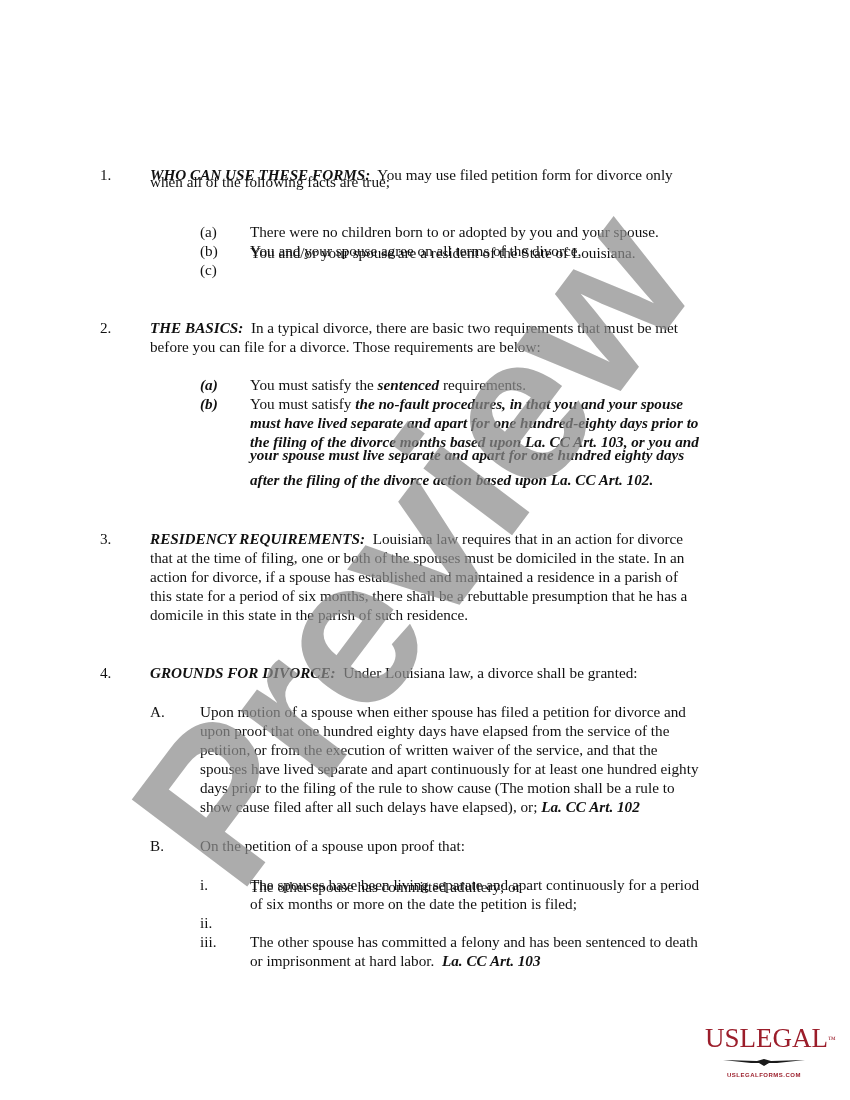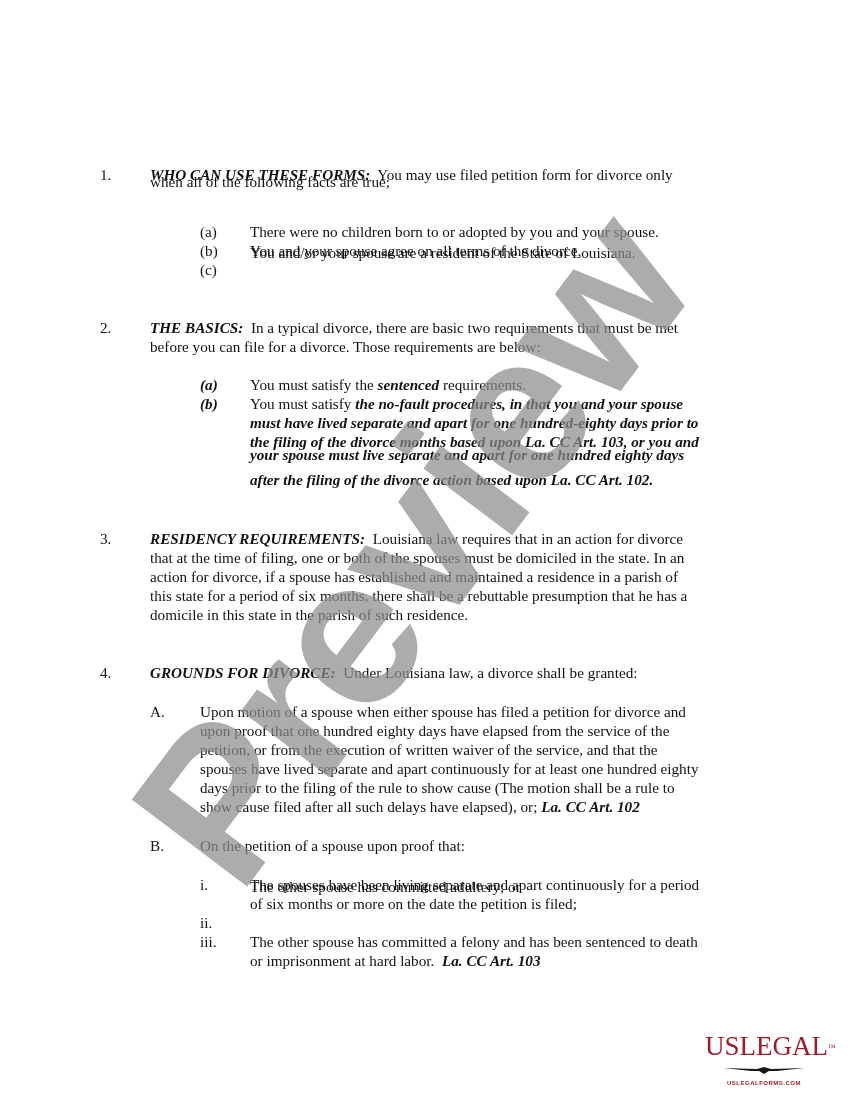--- a/index.html
+++ b/index.html
@@ -14,21 +14,21 @@
   .lbl2 { left: 200px; }
   .body2 { left: 250px; }
   b { font-weight: bold; font-style: italic; }
   .it { font-style: italic; font-weight: bold; }
   .watermark { position: absolute; left: 60px; top: 380px; width: 760px; text-align: center;
                transform: rotate(-53deg); transform-origin: 50% 50%;
                font-family: "Liberation Sans", "DejaVu Sans", sans-serif; font-weight: bold;
                font-size: 210px; color: rgba(140,140,140,0.72); letter-spacing: -4px;
                pointer-events: none; top: 430px; left: 30px; }
   .logo { position: absolute; left: 705px; top: 1024px; width: 118px; text-align: center; }
-  .logo-main { font-family: "Liberation Serif", serif; font-size: 27px; color: #9b1d2a; letter-spacing: 0px; line-height: 28px; margin-top: 8px; }
+  .logo-main { font-family: "Liberation Serif", serif; font-size: 27px; color: #9b1d2a; letter-spacing: 0px; line-height: 28px; }
   .logo-main .tm { font-size: 8px; vertical-align: top; position: relative; top: 2px; }
   .logo-wing { height: 8px; margin: 1px auto 0; width: 86px; }
   .logo-url { font-family: "Liberation Sans", sans-serif; font-size: 6px; color: #9b1d2a; letter-spacing: 0.5px; font-weight: bold; margin-top: 2px; }
 </style>
 </head>
 <body>
 
 <div class="page">
 
 

